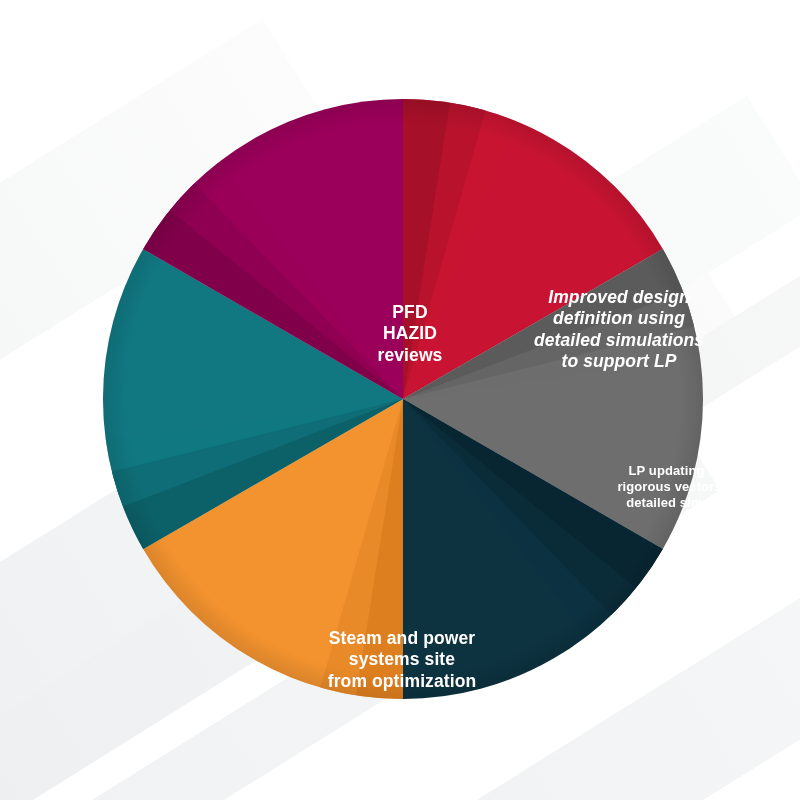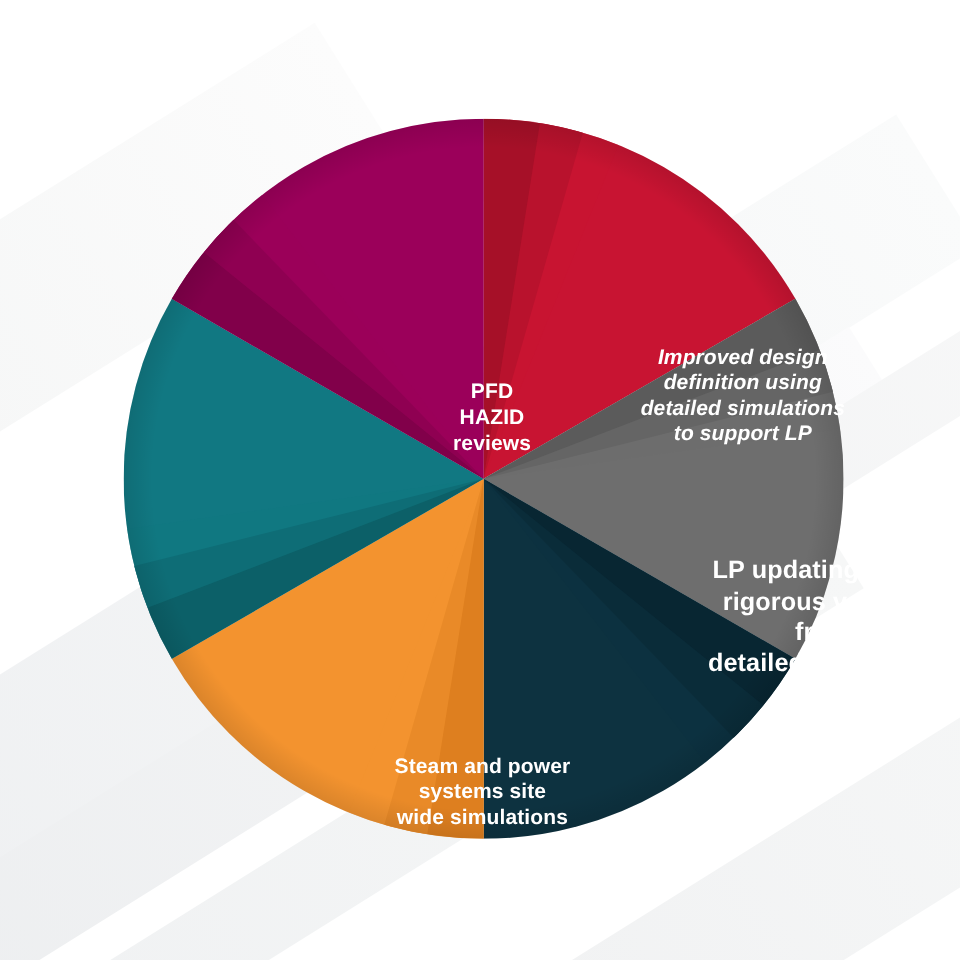--- a/index.html
+++ b/index.html
@@ -90,25 +90,25 @@
     color: #ffffff;
     font-weight: bold;
     text-align: center;
     line-height: 1.22;
     letter-spacing: 0.1px;
     white-space: pre-line;
     font-family: "Liberation Sans", sans-serif;
     text-rendering: optimizeLegibility;
   }
   .lbl-red      { left: 418px; top: 188px; width: 196px; font-size: 17.5px; font-style: italic; }
-  .lbl-gray     { left: 478px; top: 364px; width: 210px; font-size: 21px; }
+  .lbl-gray     { left: 478px; top: 364px; width: 210px; font-size: 13px; }
   .lbl-darkteal { left: 408px; top: 529px; width: 204px; font-size: 17.5px; }
   .lbl-orange   { left: 201px; top: 529px; width: 196px; font-size: 17.5px; }
   .lbl-teal     { left: 118px; top: 364px; width: 212px; font-size: 17.5px; }
-  .lbl-magenta  { left: 230px; top: 203px; width: 154px; font-size: 17.5px; margin-top: 14px; }
+  .lbl-magenta  { left: 230px; top: 203px; width: 154px; font-size: 17.5px; }
 </style>
 </head>
 <body>
 
 <div id="stage">
 
   <div class="bg-layer">
     <div class="band b1"></div>
     <div class="band b2"></div>
     <div class="band b3"></div>
@@ -178,21 +178,21 @@
 detailed simulations
 to support LP</div>
 
     <div class="slice-label lbl-gray">LP updating using
 rigorous vectors from
 detailed simulation</div>
 
 
     <div class="slice-label lbl-orange">Steam and power
 systems site
-wide simulations</div>
+from optimization</div>
 
 
     <div class="slice-label lbl-magenta">PFD
 HAZID
 reviews</div>
   </div>
 
 </div>
 
 </body></html>

